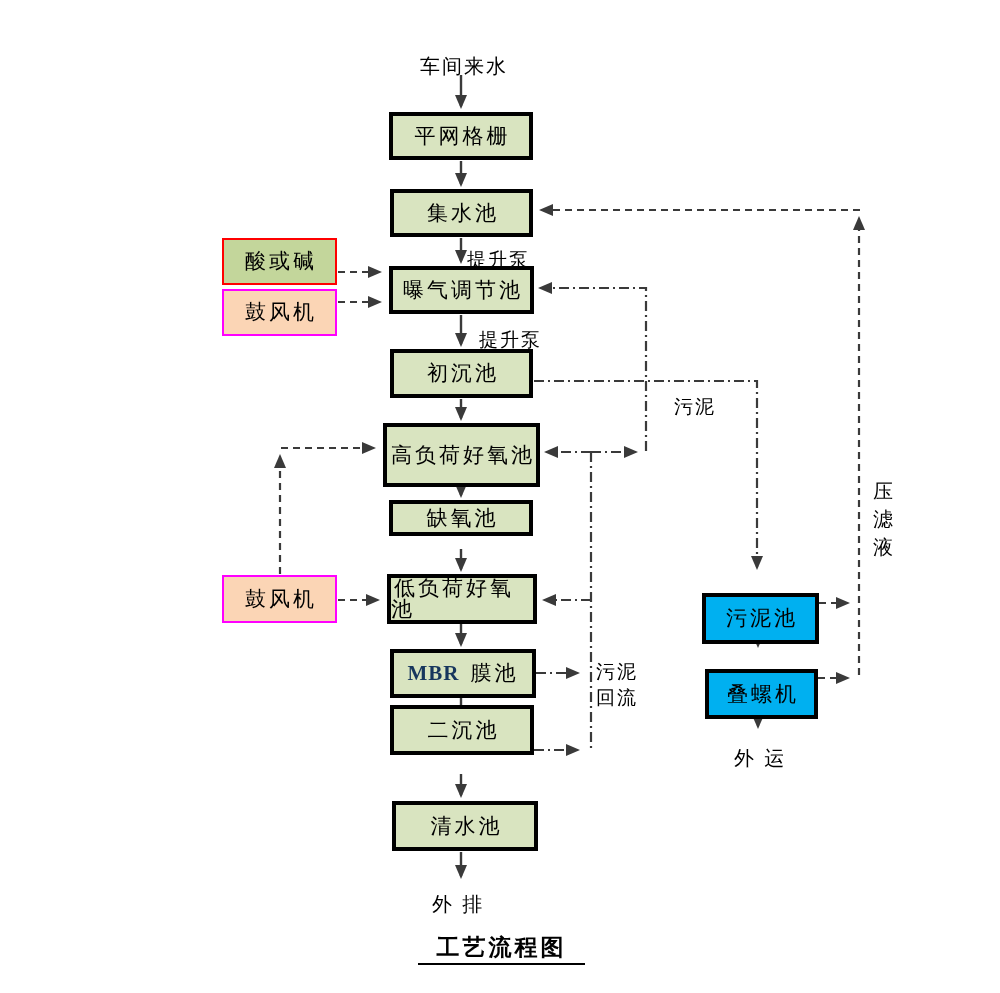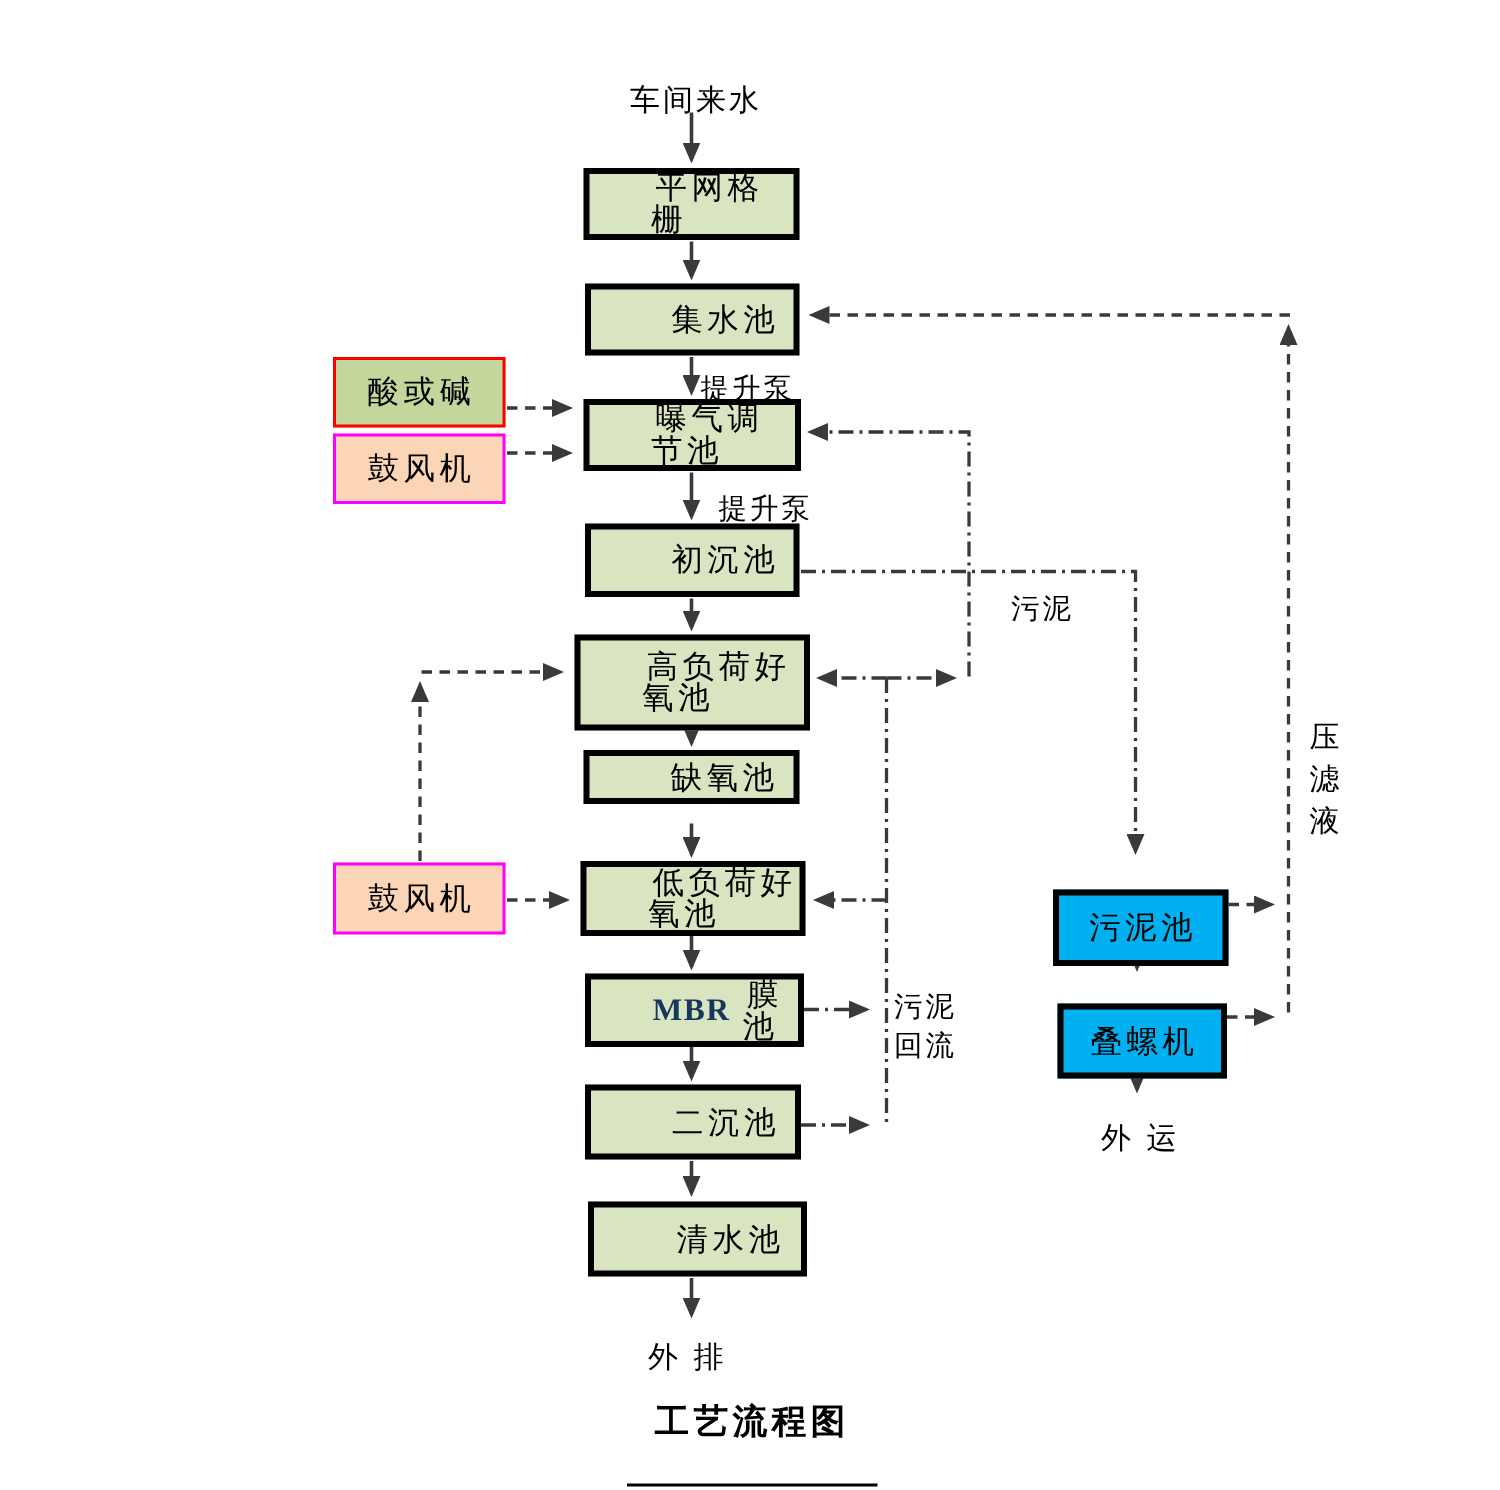--- a/index.html
+++ b/index.html
@@ -10,31 +10,31 @@
   }
   #connectors{position:absolute;left:0;top:0;width:1000px;height:993px;}
   .solid{stroke:var(--line_color);stroke-width:2.4px;fill:none;}
   .dash{stroke:var(--line_color);stroke-width:2.2px;fill:none;stroke-dasharray:7 5;}
   .ddot{stroke:var(--line_color);stroke-width:2.2px;fill:none;stroke-dasharray:10 4 2 4;}
   #ah path{fill:var(--line_color);}
   .box{
     position:absolute;box-sizing:border-box;display:flex;align-items:center;justify-content:center;
     font-size:21px;letter-spacing:3px;line-height:1;text-indent:3px;column-gap:8px;
   }
-  .pbox{background:var(--process_fill);border:4px solid var(--box_border);padding-left:41px;}
+  .pbox{background:var(--process_fill);border:4px solid var(--box_border);}
   .dosing{background:var(--dosing_fill);border:2px solid var(--dosing_border);}
   .blower{background:var(--blower_fill);border:2px solid var(--blower_border);}
   .blue{background:var(--sludge_fill);border:4px solid var(--box_border);margin-top:16px;}
   .mbr-en{font-family:Liberation Serif, serif;color:var(--mbr_text);letter-spacing:1px;font-weight:600;text-indent:0;}
   .lbl{position:absolute;font-size:20px;letter-spacing:2px;line-height:1;white-space:pre;margin-top:10px;}
   .lbl.small{font-size:19px;}
   .vlabel{position:absolute;display:flex;flex-direction:column;row-gap:8px;font-size:20px;line-height:1;}
   .title{
     position:absolute;left:418px;top:932px;width:167px;text-align:center;
-    font-size:23px;font-weight:700;letter-spacing:3px;padding-bottom:26px;
+    font-size:23px;font-weight:700;letter-spacing:3px;padding-bottom:0;
     border-bottom:2px solid #000;
   }
 </style>
 </head>
 <body>
 
 <div id="stage">
 
   <svg id="connectors" viewBox="0 0 1000 993" xmlns="http://www.w3.org/2000/svg">
     <defs>
@@ -81,21 +81,21 @@
   <div class="box pbox" style="left:390px;top:189px;width:143px;height:48px">集水池</div>
   <div class="box pbox" style="left:390px;top:349px;width:143px;height:49px">初沉池</div>
   <div class="box pbox" style="left:389px;top:266px;width:145px;height:48px">曝气调节池</div>
   <div class="box pbox" style="left:383px;top:423px;width:157px;height:64px">高负荷好氧池</div>
   <div class="box pbox" style="left:389px;top:500px;width:144px;height:36px">缺氧池</div>
   <div class="box pbox" style="left:387px;top:574px;width:150px;height:50px">低负荷好氧池</div>
   <div class="box pbox" style="left:390px;top:649px;width:146px;height:49px">
     <span class="mbr-en">MBR</span>
     <span>膜池</span>
   </div>
-  <div class="box pbox" style="left:390px;top:723px;width:144px;height:50px">二沉池</div>
+  <div class="box pbox" style="left:390px;top:705px;width:144px;height:50px">二沉池</div>
   <div class="box pbox" style="left:392px;top:801px;width:146px;height:50px">清水池</div>
 
   <div class="box dosing" style="left:222px;top:238px;width:115px;height:47px">酸或碱</div>
   <div class="box blower" style="left:222px;top:289px;width:115px;height:47px">鼓风机</div>
   <div class="box blower" style="left:222px;top:575px;width:115px;height:48px">鼓风机</div>
 
   <div class="box blue" style="left:702px;top:577px;width:117px;height:51px">污泥池</div>
   <div class="box blue" style="left:705px;top:653px;width:113px;height:50px">叠螺机</div>
 
   <div class="lbl" style="left:420px;top:46px">车间来水</div>

